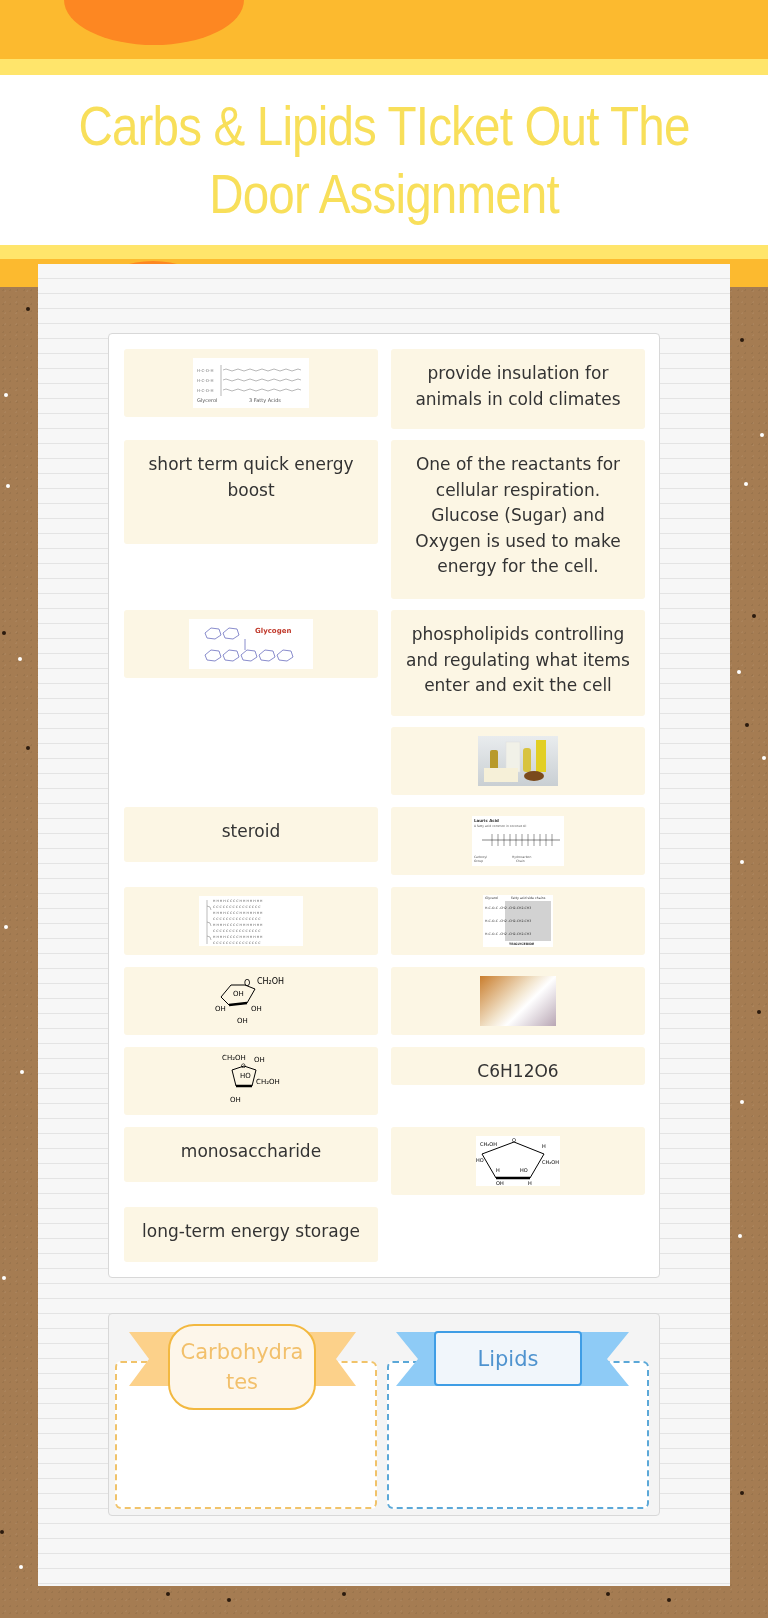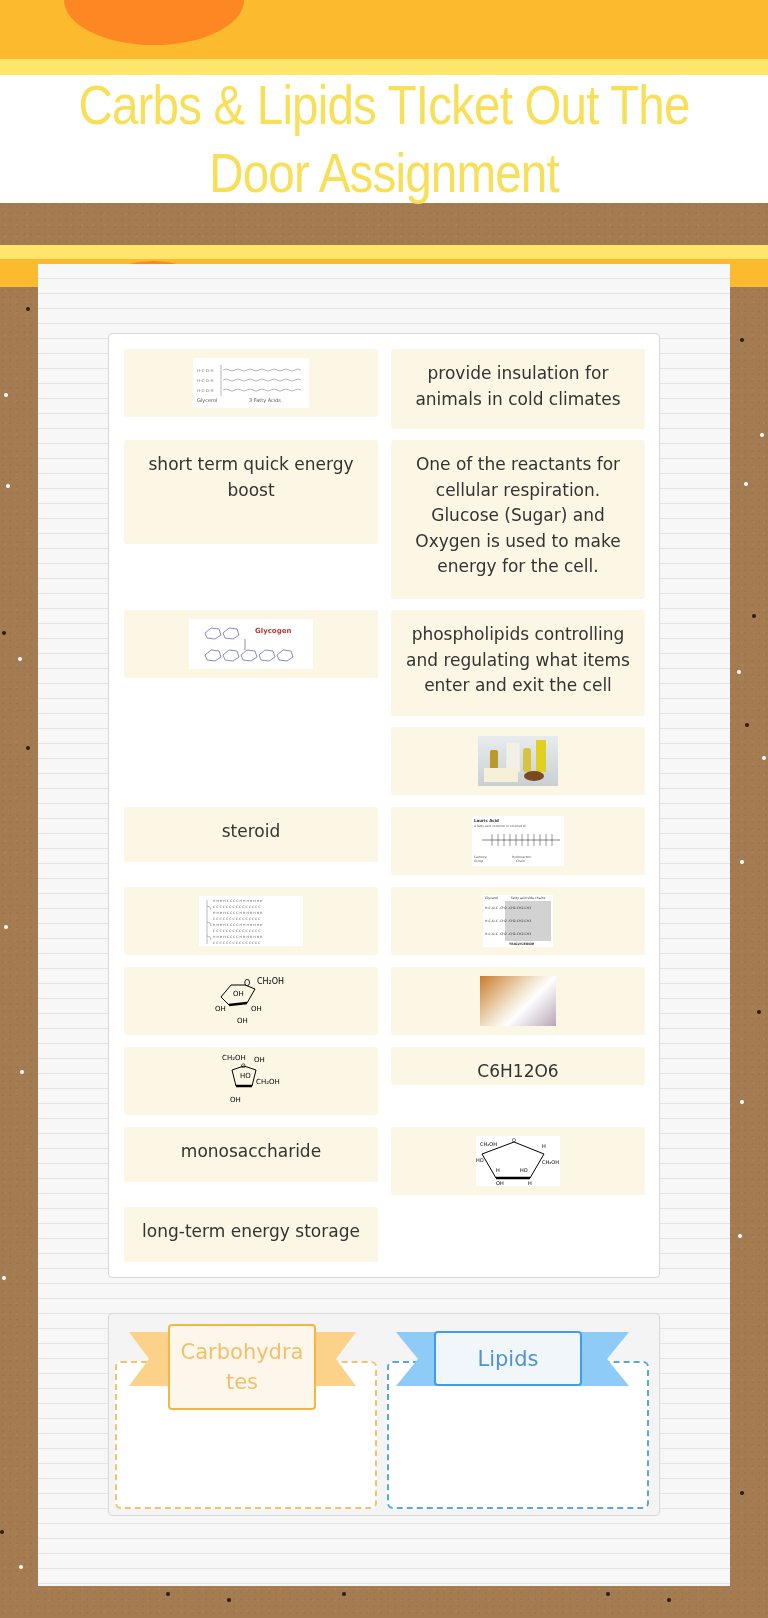--- a/index.html
+++ b/index.html
@@ -16,21 +16,21 @@
   .top-band {
     position: absolute; left: 0; top: 0; width: 768px; height: 86px;
     background: #fcba2f; overflow: hidden;
   }
   .top-band .blob {
     position: absolute; left: 64px; top: -45px; width: 180px; height: 90px;
     border-radius: 50%; background: #fd8722;
   }
   .stripe-top { position: absolute; left: 0; top: 59px; width: 768px; height: 16px; background: #ffe56b; }
   .title-wrap {
-    position: absolute; left: 0; top: 75px; width: 768px; height: 128px; background: #ffffff;
+    position: absolute; left: 0; top: 75px; width: 768px; height: 170px; background: #ffffff;
     display: flex; align-items: center; justify-content: center; text-align: center;
   }
   .title {
     font-family: "Liberation Sans Narrow", "Liberation Sans", sans-serif;
     font-weight: 300; color: #f8df5a; font-size: 56px; line-height: 68px;
     letter-spacing: -1px; transform: scaleX(0.85); width: 800px;
   }
   .stripe-bottom { position: absolute; left: 0; top: 245px; width: 768px; height: 14px; background: #ffe56b; }
   .band-bottom { position: absolute; left: 0; top: 259px; width: 768px; height: 28px; background: #fcba2f; overflow: hidden; }
   .band-bottom .blob2 {
@@ -66,21 +66,21 @@
     position: absolute; top: 47px; width: 262px; height: 148px; background: #ffffff;
     border: 2px dashed; border-radius: 6px;
   }
   .bin.carbs { left: 6px; border-color: #f1c36a; }
   .bin.lipids { left: 278px; border-color: #5ba8d8; }
   .ribbon-tail { position: absolute; width: 50px; height: 54px; }
   .label-box {
     position: absolute; border: 2px solid; border-radius: 4px; display: flex; align-items: center; justify-content: center;
     text-align: center; font-size: 21px; line-height: 30px;
   }
-  .label-box.carbs { left: 59px; top: 10px; width: 148px; height: 86px; background: #fdf6ea; border-color: #f2b840; color: #f2c06c; }
+  .label-box.carbs { left: 59px; top: 10px; width: 148px; height: 86px; background: #fdf6ea; border-color: #f2b840; color: #f2c06c; border-radius: 26px; }
   .label-box.lipids { left: 325px; top: 10px; width: 148px; height: 55px; background: #f1f6fb; border-color: #3f9de5; color: #4f93cf; margin-top: 7px; }
 </style>
 </head>
 <body>
 
 <div class="top-band">
   <div class="blob"></div>
 </div>
 <div class="stripe-top"></div>
 <div class="title-wrap">

